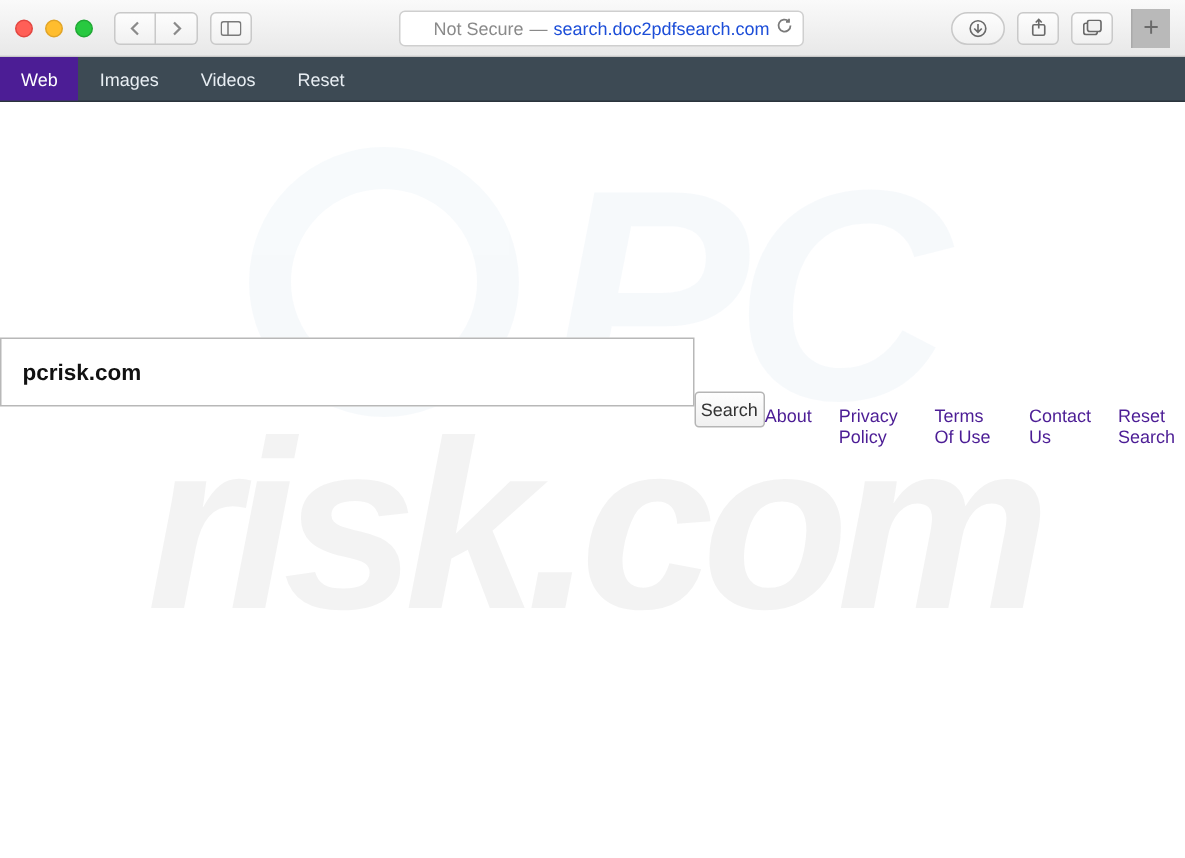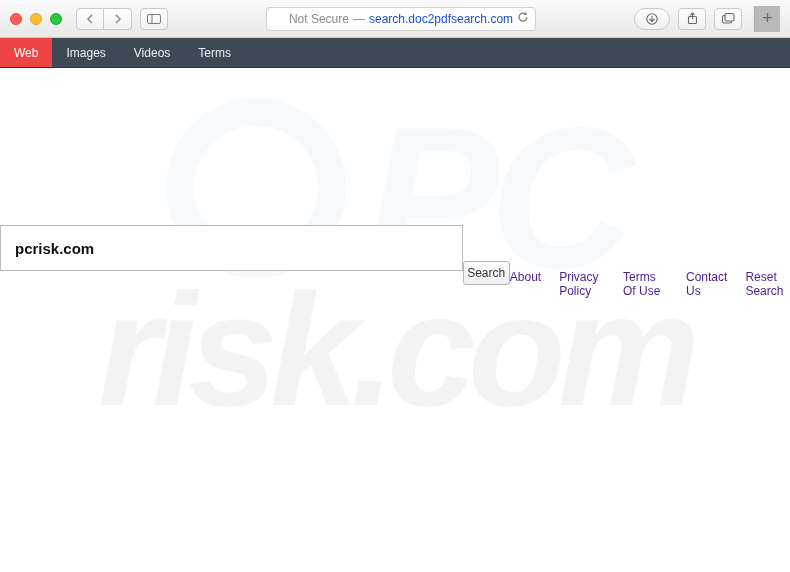--- a/index.html
+++ b/index.html
@@ -82,21 +82,21 @@
     }
     .nav-tab {
       padding: 0 14px;
       color: #e8eef3;
       font-size: 12px;
       display: flex;
       align-items: center;
       cursor: pointer;
     }
     .nav-tab.active {
-      background: #ef4444;
+      background: #4c1d95;
       color: #fff;
       font-weight: 500;
     }
     
     .page {
       position: relative;
       height: calc(572px - 38px - 30px);
       background: #fff;
       overflow: hidden;
     }
@@ -244,21 +244,21 @@
   <div class="nav-tab active">
       <span>Web</span>
     </div>
   <div class="nav-tab">
       <span>Images</span>
     </div>
   <div class="nav-tab">
       <span>Videos</span>
     </div>
   <div class="nav-tab">
-      <span>Terms</span>
+      <span>Reset</span>
     </div>
 </div>
 
 <div class="page">
   <div class="watermark">
     <div class="wm-top">
       <div class="wm-circle">
           <div class="wm-handle"></div>
         </div>
       <div class="wm-pc">PC</div>

